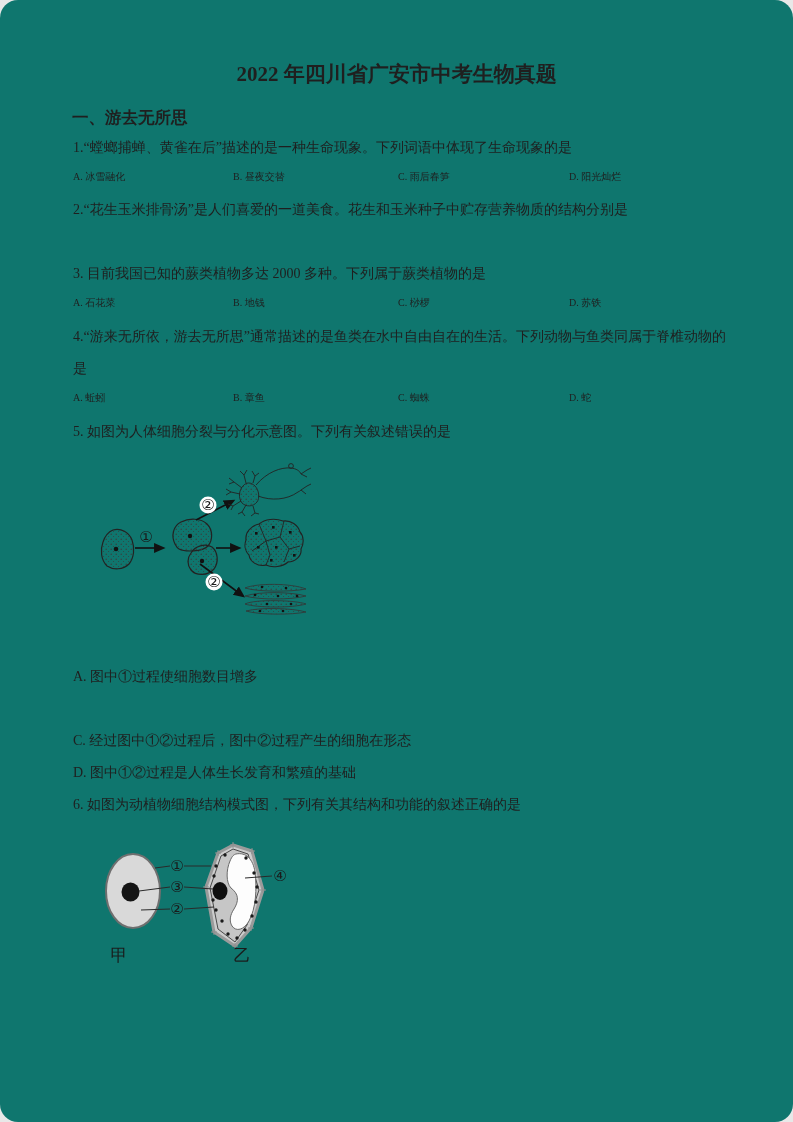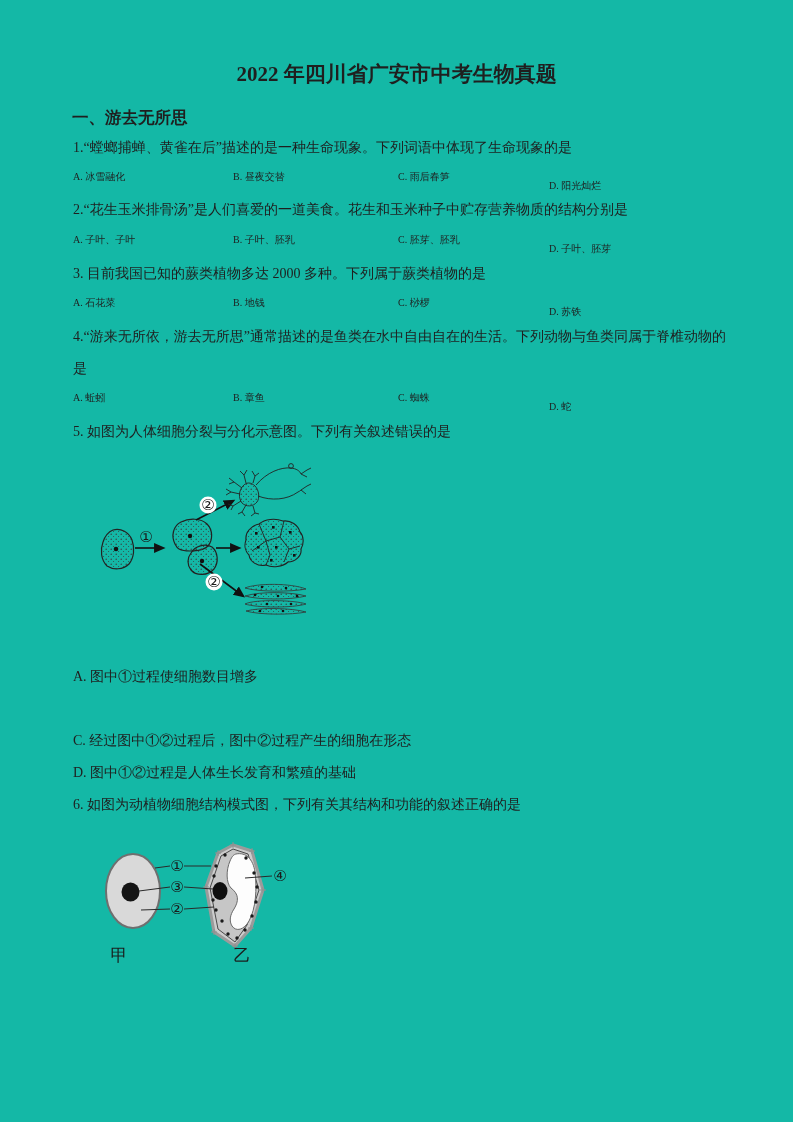--- a/index.html
+++ b/index.html
@@ -1,43 +1,44 @@
 <!DOCTYPE html>
 <html><head>
 <meta charset="utf-8">
 <style>
   html,body{margin:0;padding:0;background:#e8e8e8;}
   .page{
     position:relative;
     width:793px;height:1122px;
     margin:0 auto;
-    background:#14b8a6;
+    background:#0f766e;
     overflow:hidden;
     font-family:"Liberation Serif","DejaVu Serif",serif;
     color:#1f1f1f;
+    border-radius:18px;
   }
   .title{
     position:absolute;top:60px;left:0;width:100%;
     text-align:center;font-size:21px;font-weight:bold;
     margin:0;white-space:nowrap;
   }
   .section-heading{
     position:absolute;left:72px;top:107px;
     font-size:16.5px;font-weight:bold;white-space:nowrap;
   }
   .stem{
     position:absolute;left:73px;
     font-size:14px;white-space:nowrap;
   }
   .optrow{position:absolute;left:73px;width:690px;height:20px;}
   .opt{position:absolute;top:0;font-size:10px;white-space:nowrap;}
   .opt.c0{left:0;}
   .opt.c1{left:160px;}
   .opt.c2{left:325px;}
-  .opt.c3{left:476px;margin-top:9px;}
+  .opt.c3{left:496px;}
   .fig{position:absolute;}
   svg text{font-family:"DejaVu Sans","Liberation Sans",sans-serif;fill:#1a1a1a;}
   svg text.cjk{font-family:"Liberation Serif","DejaVu Serif",serif;}
 </style>
 </head>
 <body>
 
 <div class="page">
 
   <h1 class="title">2022 年四川省广安市中考生物真题</h1>
@@ -46,26 +47,20 @@
 
   <div class="stem" style="top:139px">1.“螳螂捕蝉、黄雀在后”描述的是一种生命现象。下列词语中体现了生命现象的是</div>
   <div class="optrow" style="top:170px">
     <span class="opt c0">A. 冰雪融化</span>
     <span class="opt c1">B. 昼夜交替</span>
     <span class="opt c2">C. 雨后春笋</span>
     <span class="opt c3">D. 阳光灿烂</span>
   </div>
 
   <div class="stem" style="top:201px">2.“花生玉米排骨汤”是人们喜爱的一道美食。花生和玉米种子中贮存营养物质的结构分别是</div>
-  <div class="optrow" style="top:233px">
-    <span class="opt c0">A. 子叶、子叶</span>
-    <span class="opt c1">B. 子叶、胚乳</span>
-    <span class="opt c2">C. 胚芽、胚乳</span>
-    <span class="opt c3">D. 子叶、胚芽</span>
-  </div>
 
   <div class="stem" style="top:265px">3. 目前我国已知的蕨类植物多达 2000 多种。下列属于蕨类植物的是</div>
   <div class="optrow" style="top:296px">
     <span class="opt c0">A. 石花菜</span>
     <span class="opt c1">B. 地钱</span>
     <span class="opt c2">C. 桫椤</span>
     <span class="opt c3">D. 苏铁</span>
   </div>
 
   <div class="stem" style="top:328px">4.“游来无所依，游去无所思”通常描述的是鱼类在水中自由自在的生活。下列动物与鱼类同属于脊椎动物的</div>

